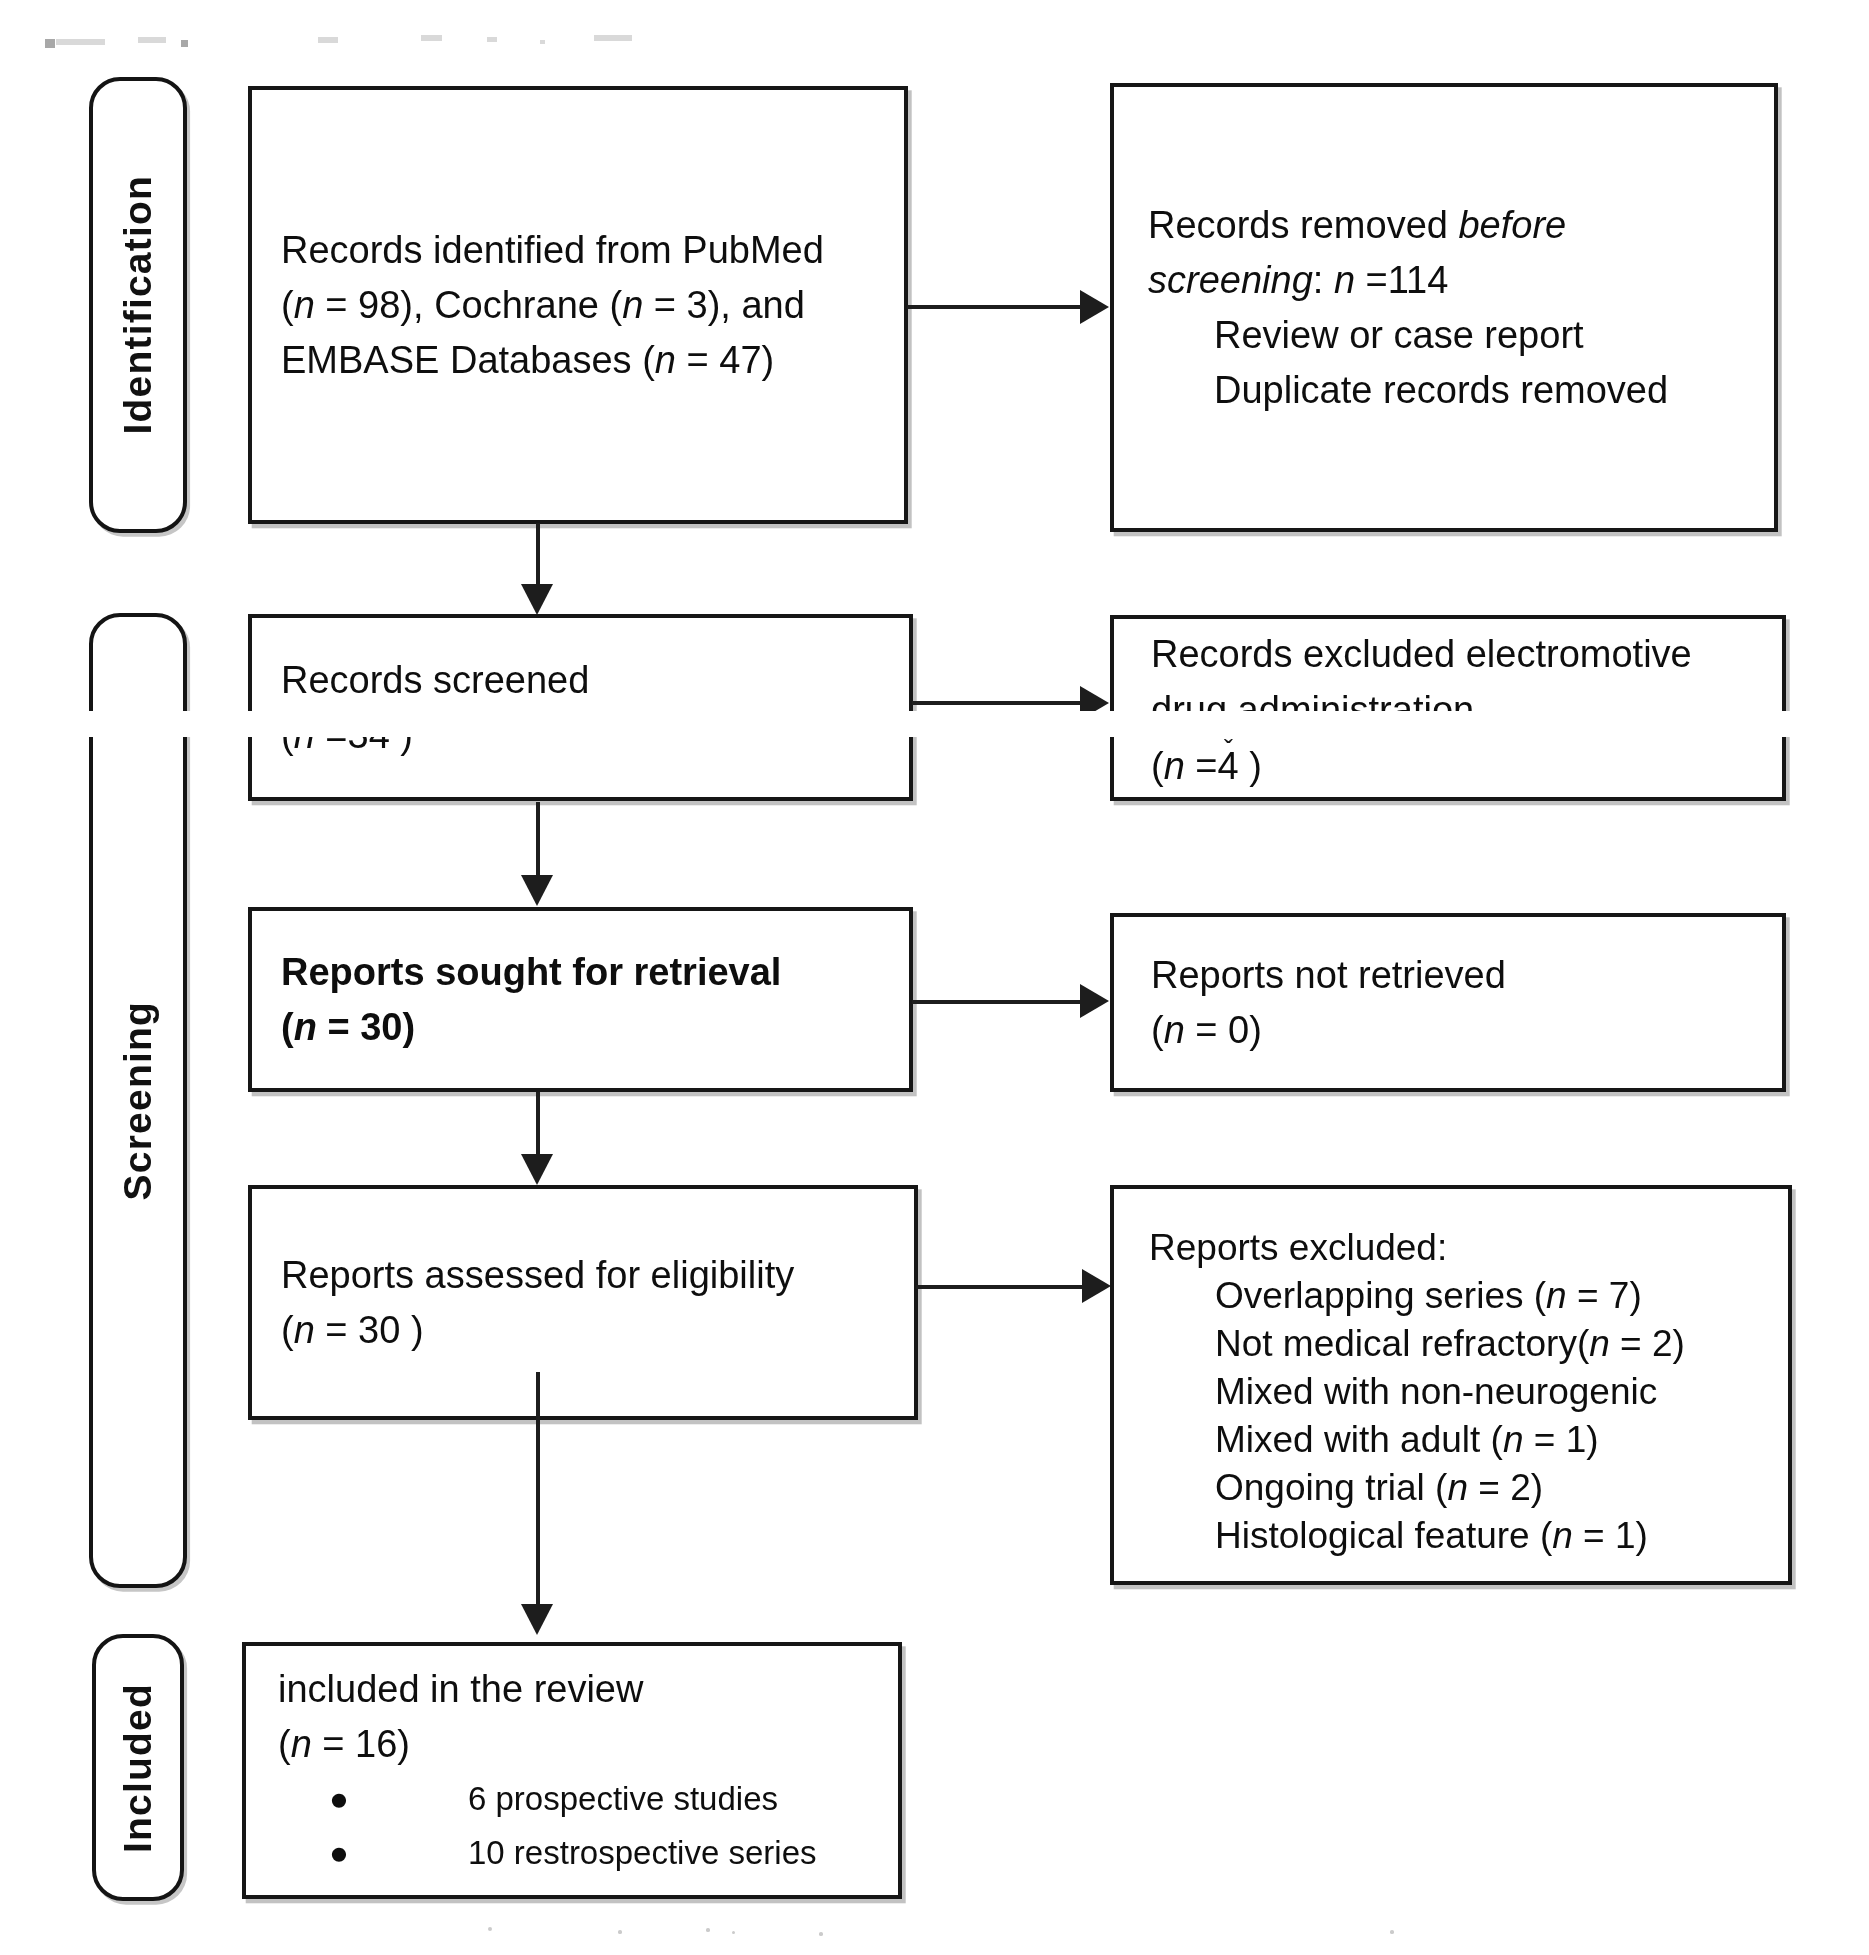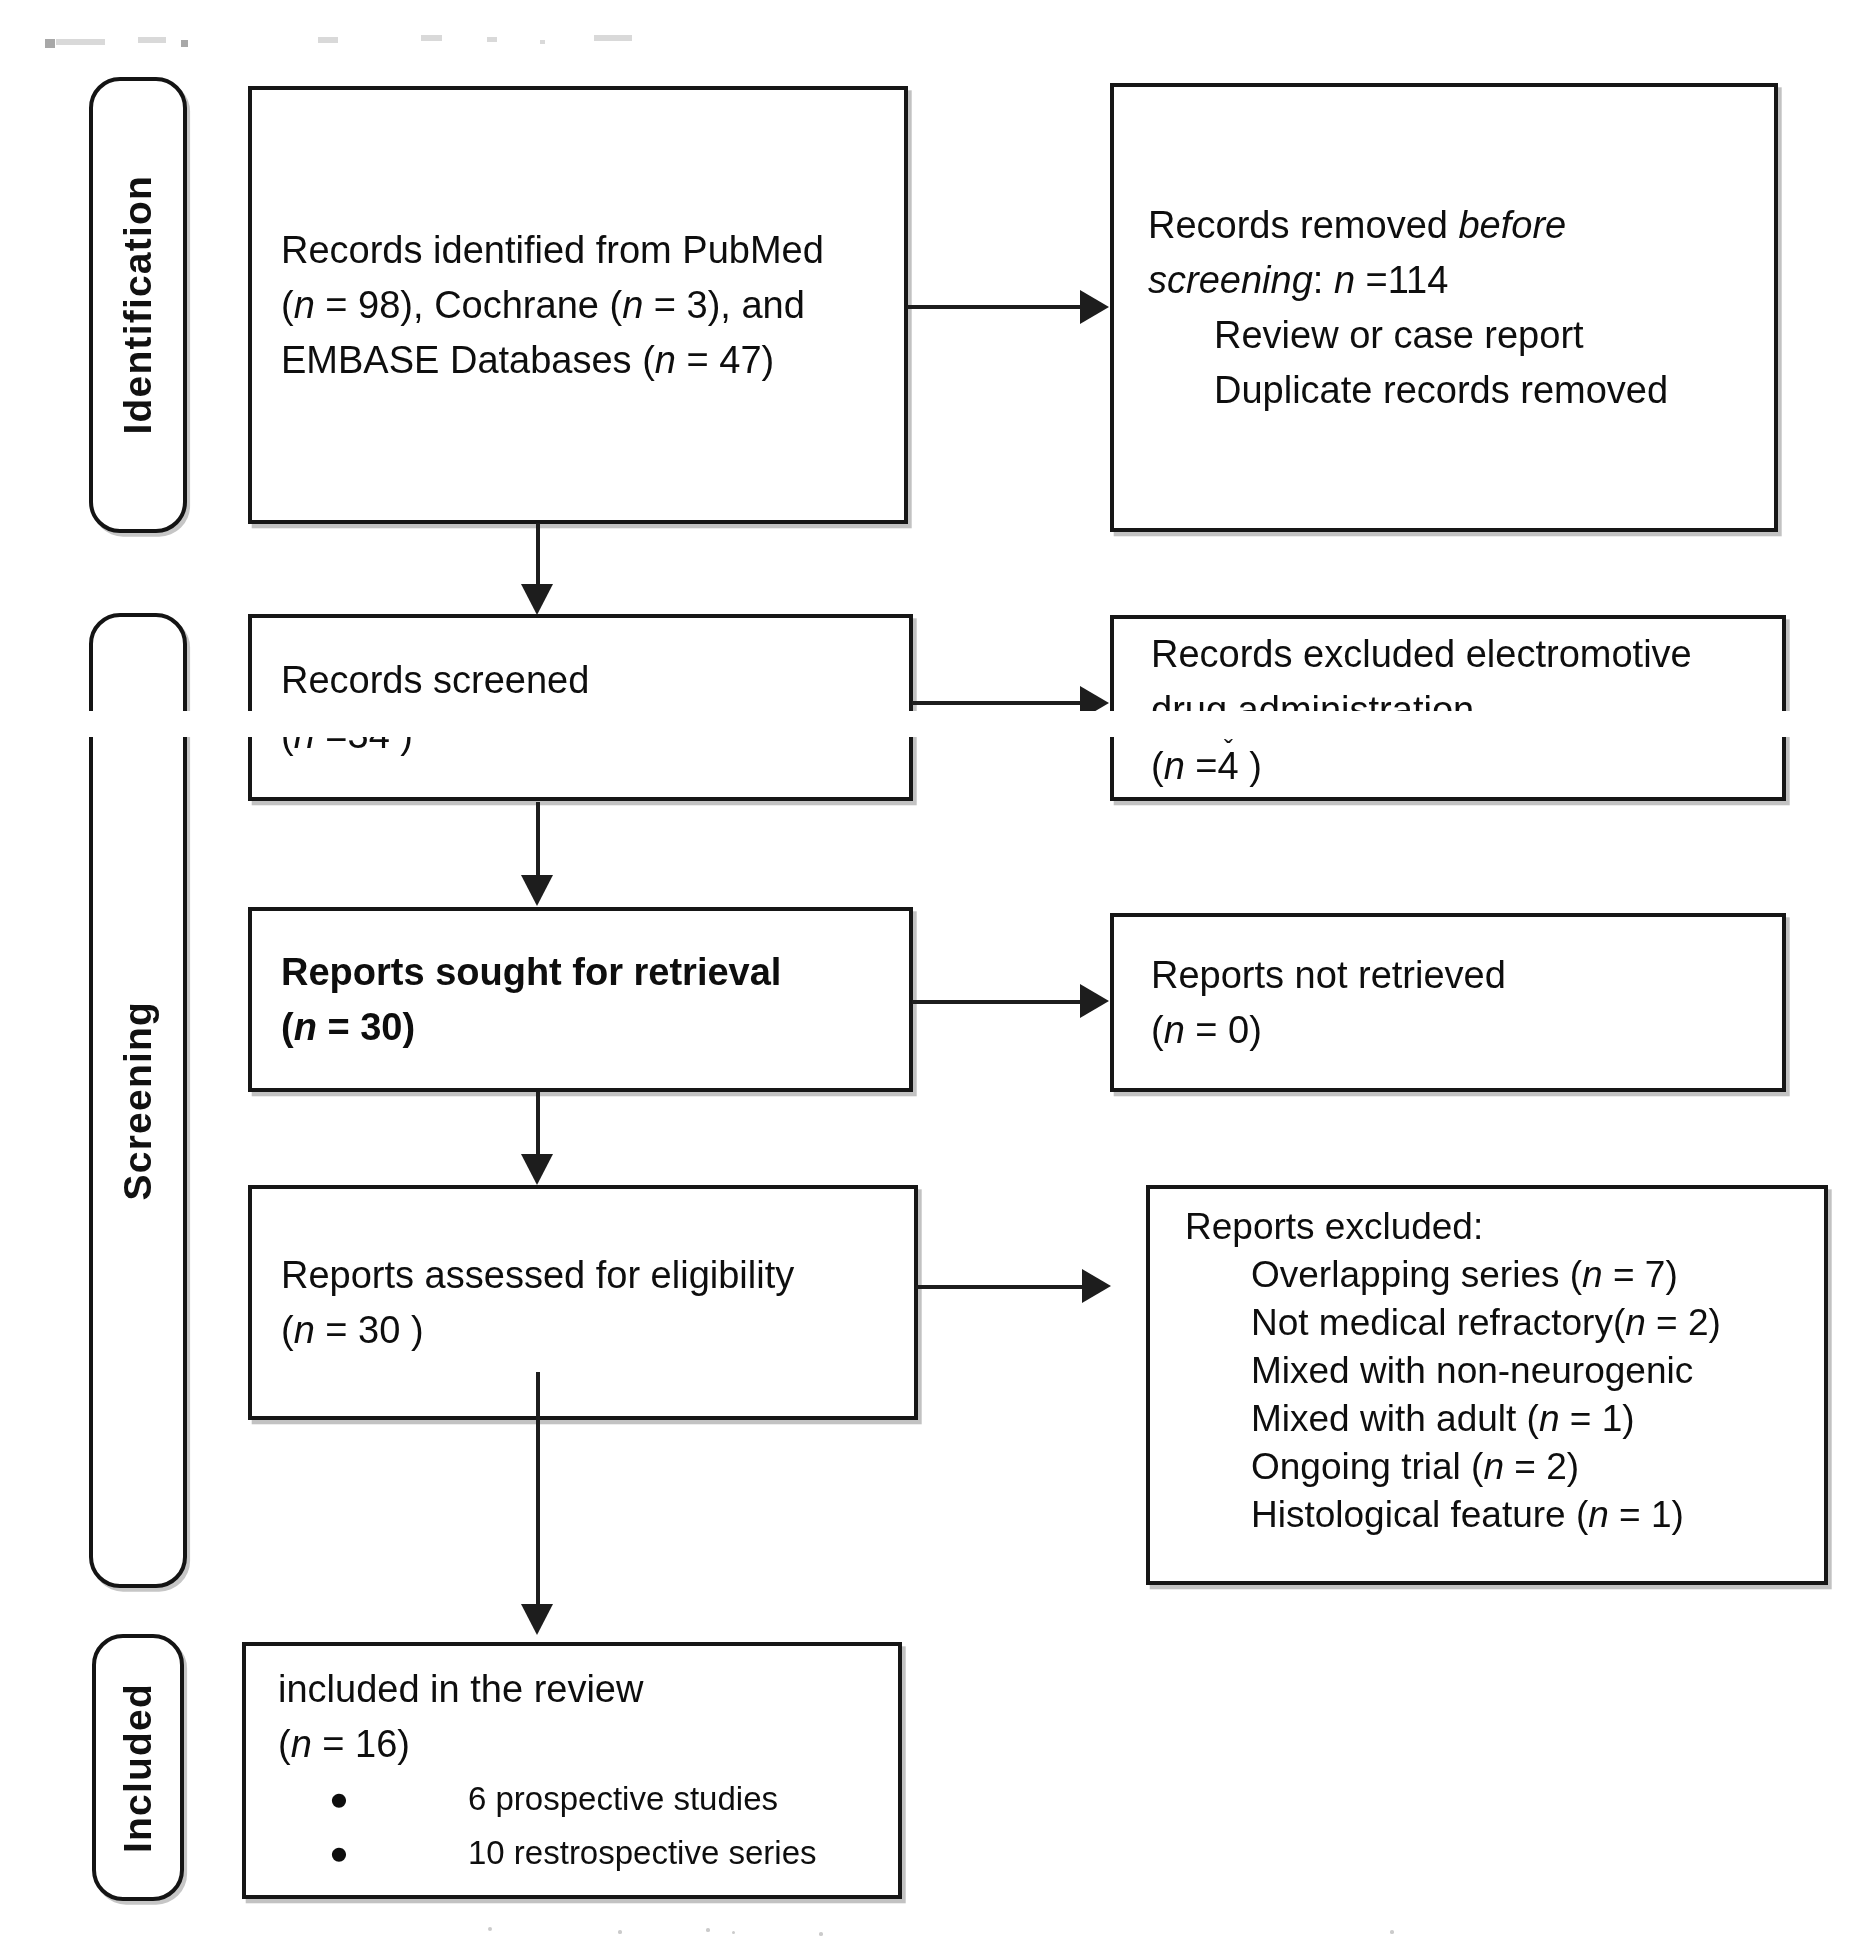--- a/index.html
+++ b/index.html
@@ -91,21 +91,21 @@
 </div>
 <div class="box" style="left:1110px;top:913px;width:676px;height:179px;padding-left:37px;">
   <div class="ln">Reports not retrieved</div>
   <div class="ln">(<i>n</i> = 0)</div>
 </div>
 
 <div class="box" style="left:248px;top:1185px;width:670px;height:235px;padding-left:29px;">
   <div class="ln">Reports assessed for eligibility</div>
   <div class="ln">(<i>n</i> = 30 )</div>
 </div>
-<div class="box box-reports-excluded" style="left:1146px;top:1185px;width:682px;height:400px;padding-left:35px;">
+<div class="box box-reports-excluded" style="left:1110px;top:1185px;width:682px;height:400px;padding-left:35px;justify-content:center;">
   <div class="ln">Reports excluded:</div>
   <div class="ln ind">Overlapping series (<i>n</i> = 7)</div>
   <div class="ln ind">Not medical refractory(<i>n</i> = 2)</div>
   <div class="ln ind">Mixed with non-neurogenic</div>
   <div class="ln ind">Mixed with adult (<i>n</i> = 1)</div>
   <div class="ln ind">Ongoing trial (<i>n</i> = 2)</div>
   <div class="ln ind">Histological feature (<i>n</i> = 1)</div>
 </div>
 
 <div class="box" style="left:242px;top:1642px;width:660px;height:257px;padding-left:32px;">

